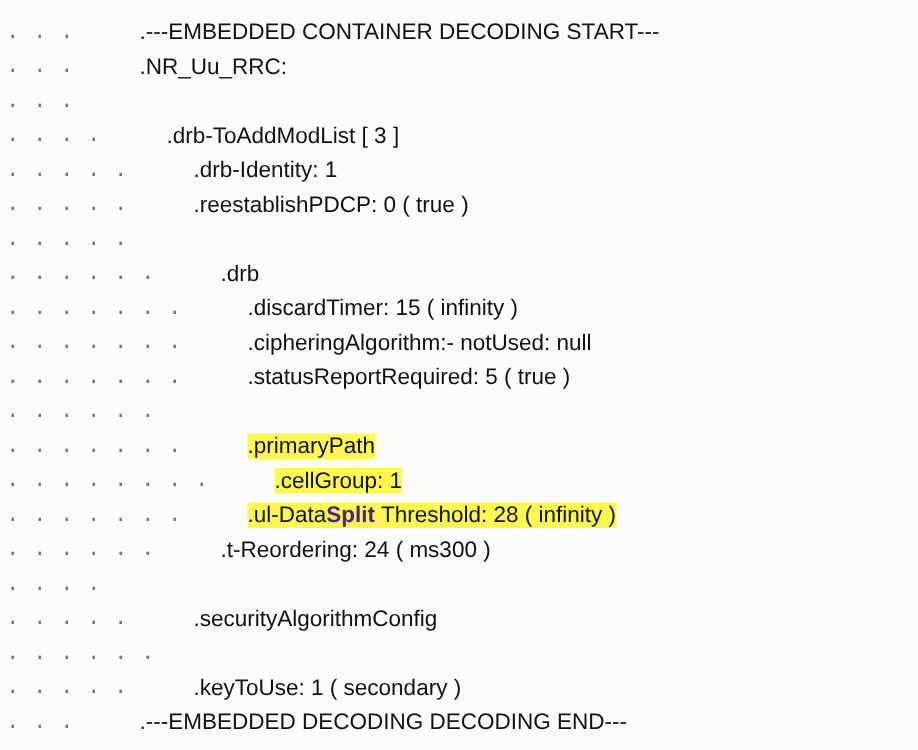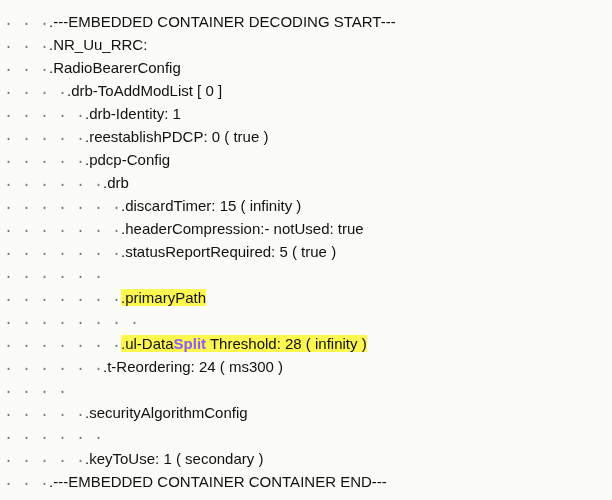--- a/index.html
+++ b/index.html
@@ -25,86 +25,86 @@
   .dots {
     display: inline-block;
     color: #777;
     letter-spacing: 0px;
     font-family: "Courier New", monospace;
     font-size: 15px;
     padding-left: 4px;
   }
   .text {
     display: inline-block;
+    margin-left: 44px;
   }
   .hl {
     background: #fcf850;
   }
   .red {
-    color: #8b5cf6;
+    color: #4c1d95;
     font-weight: bold;
   }
 </style>
 </head>
 <body>
 
 <div class="container" id="log">
     <div class="row">
       <span class="dots">.   .   .   </span>
       <span class="text"><span>.---EMBEDDED CONTAINER DECODING START---</span></span>
     </div>
     <div class="row">
       <span class="dots">.   .   .   </span>
       <span class="text"><span>.NR_Uu_RRC:</span></span>
     </div>
     <div class="row">
       <span class="dots">.   .   .   </span>
-      <span class="text"><span>.RadioBearerConfig</span></span>
     </div>
     <div class="row">
       <span class="dots">.   .   .   .   </span>
-      <span class="text"><span>.drb-ToAddModList [ 0 ]</span></span>
+      <span class="text"><span>.drb-ToAddModList [ 3 ]</span></span>
     </div>
     <div class="row">
       <span class="dots">.   .   .   .   .   </span>
       <span class="text"><span>.drb-Identity: 1</span></span>
     </div>
     <div class="row">
       <span class="dots">.   .   .   .   .   </span>
       <span class="text"><span>.reestablishPDCP: 0 ( true )</span></span>
     </div>
     <div class="row">
       <span class="dots">.   .   .   .   .   </span>
-      <span class="text"><span>.pdcp-Config</span></span>
     </div>
     <div class="row">
       <span class="dots">.   .   .   .   .   .   </span>
       <span class="text"><span>.drb</span></span>
     </div>
     <div class="row">
       <span class="dots">.   .   .   .   .   .   .   </span>
       <span class="text"><span>.discardTimer: 15 ( infinity )</span></span>
     </div>
     <div class="row">
       <span class="dots">.   .   .   .   .   .   .   </span>
-      <span class="text"><span>.headerCompression:- notUsed: true</span></span>
+      <span class="text"><span>.cipheringAlgorithm:- notUsed: null</span></span>
     </div>
     <div class="row">
       <span class="dots">.   .   .   .   .   .   .   </span>
       <span class="text"><span>.statusReportRequired: 5 ( true )</span></span>
     </div>
     <div class="row">
       <span class="dots">.   .   .   .   .   .   </span>
     </div>
     <div class="row">
       <span class="dots">.   .   .   .   .   .   .   </span>
       <span class="text"><span class="hl">.primaryPath</span></span>
     </div>
     <div class="row">
       <span class="dots">.   .   .   .   .   .   .   .   </span>
+      <span class="text"><span class="hl">.cellGroup: 1</span></span>
     </div>
     <div class="row">
       <span class="dots">.   .   .   .   .   .   .   </span>
       <span class="text"><span class="hl">.ul-Data</span><span class="hl red">Split</span><span class="hl"> Threshold: 28 ( infinity )</span></span>
     </div>
     <div class="row">
       <span class="dots">.   .   .   .   .   .   </span>
       <span class="text"><span>.t-Reordering: 24 ( ms300 )</span></span>
     </div>
     <div class="row">
@@ -116,15 +116,15 @@
     </div>
     <div class="row">
       <span class="dots">.   .   .   .   .   .   </span>
     </div>
     <div class="row">
       <span class="dots">.   .   .   .   .   </span>
       <span class="text"><span>.keyToUse: 1 ( secondary )</span></span>
     </div>
     <div class="row">
       <span class="dots">.   .   .   </span>
-      <span class="text"><span>.---EMBEDDED CONTAINER CONTAINER END---</span></span>
+      <span class="text"><span>.---EMBEDDED DECODING DECODING END---</span></span>
     </div>
   </div>
 
 </body></html>

